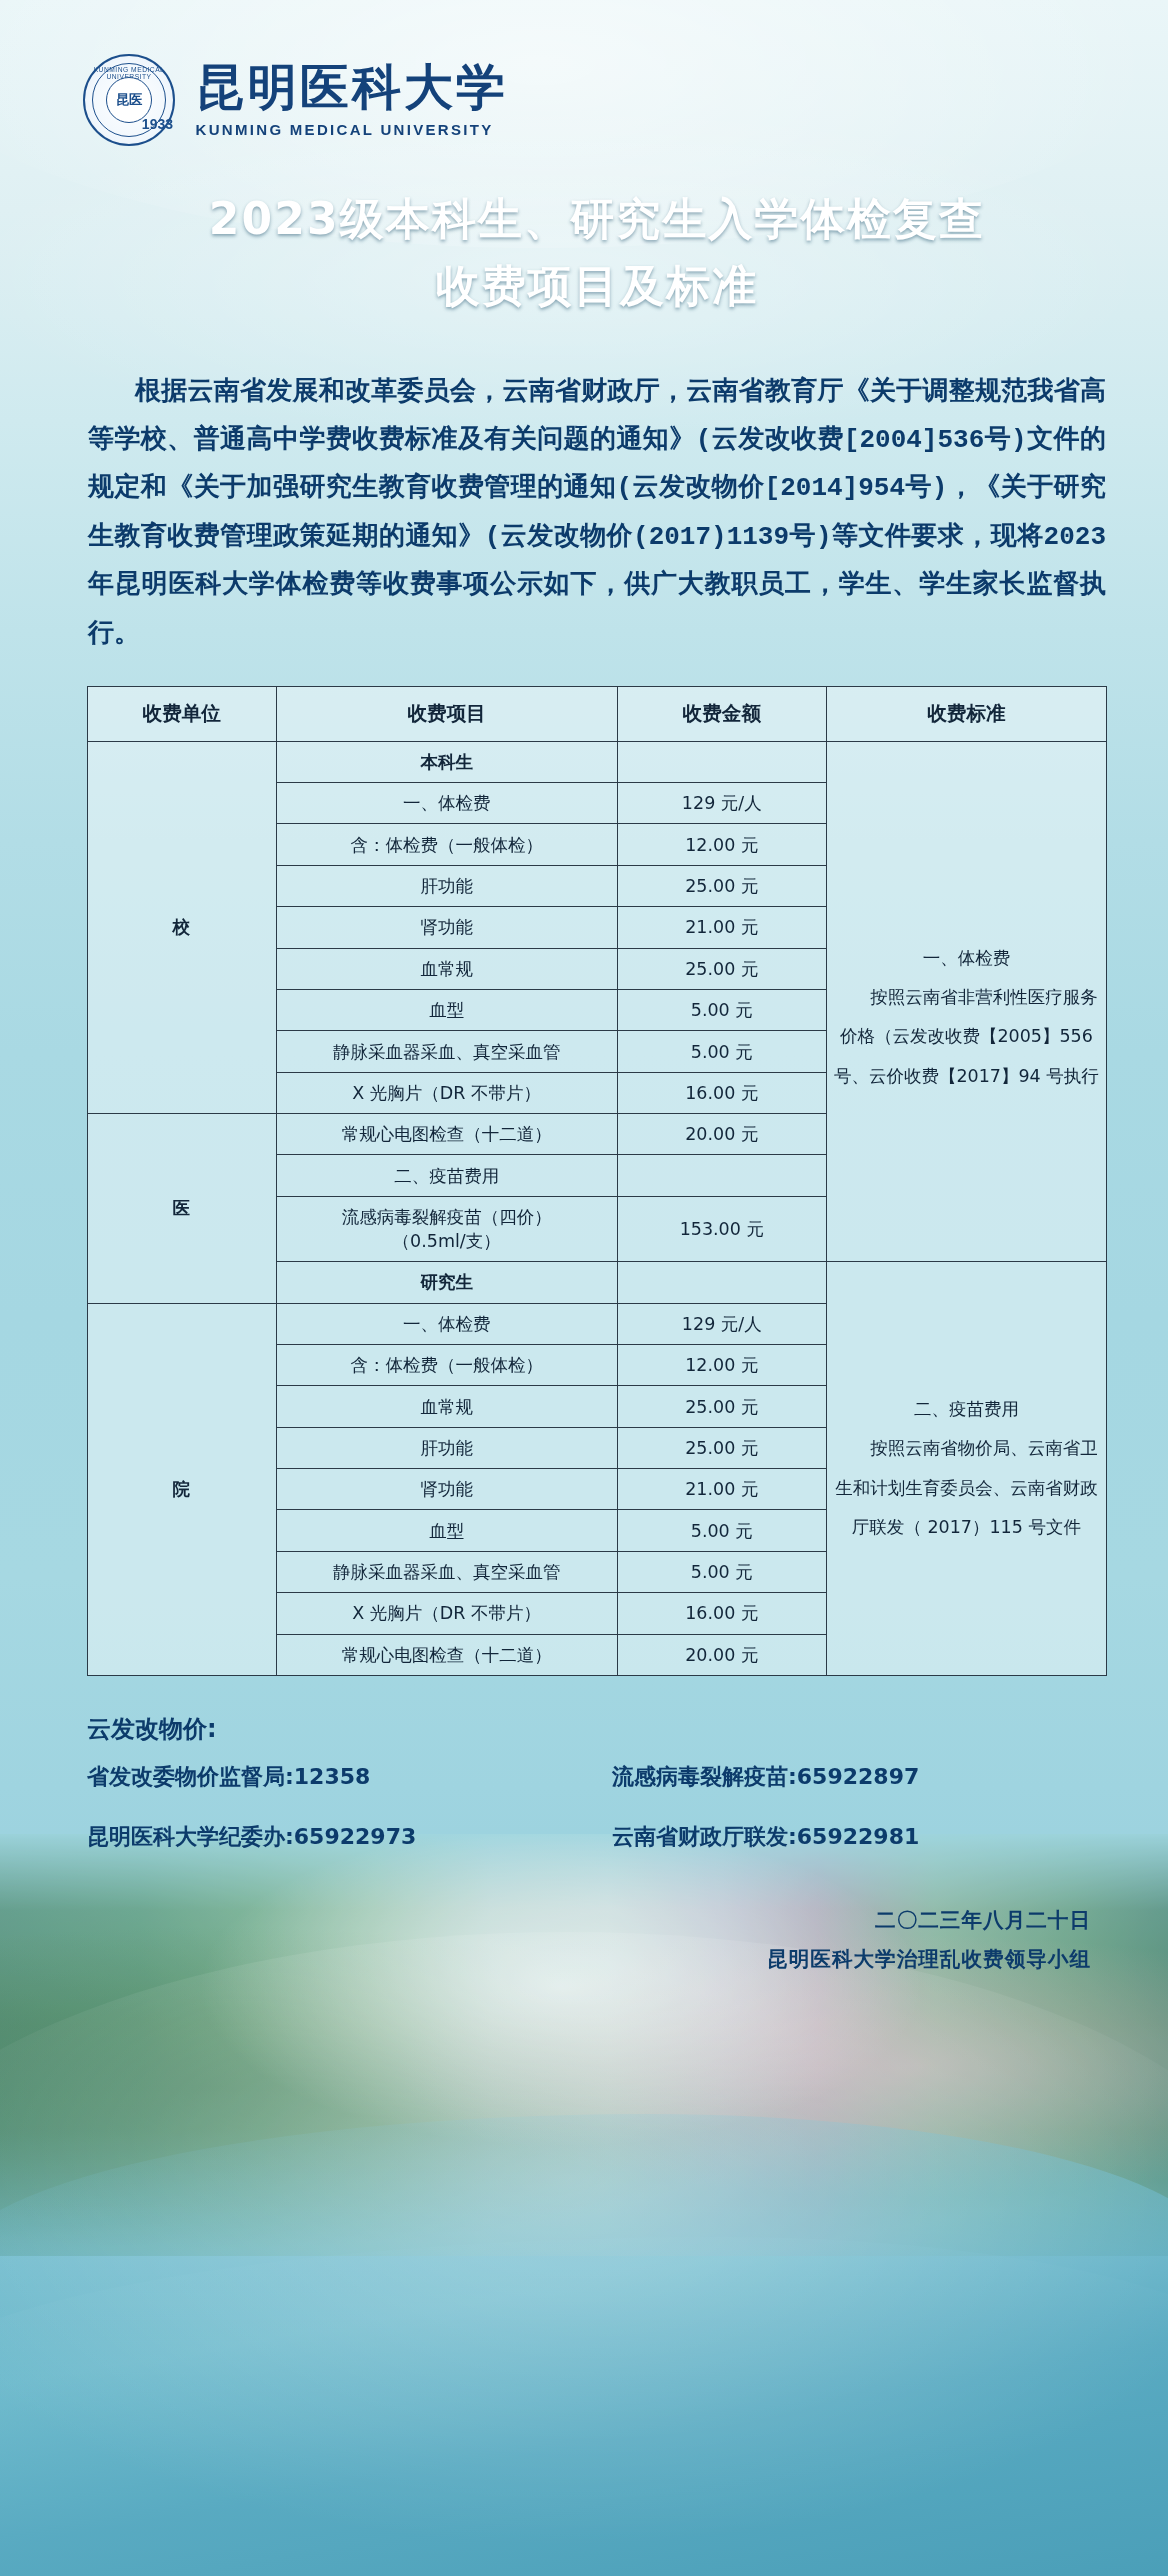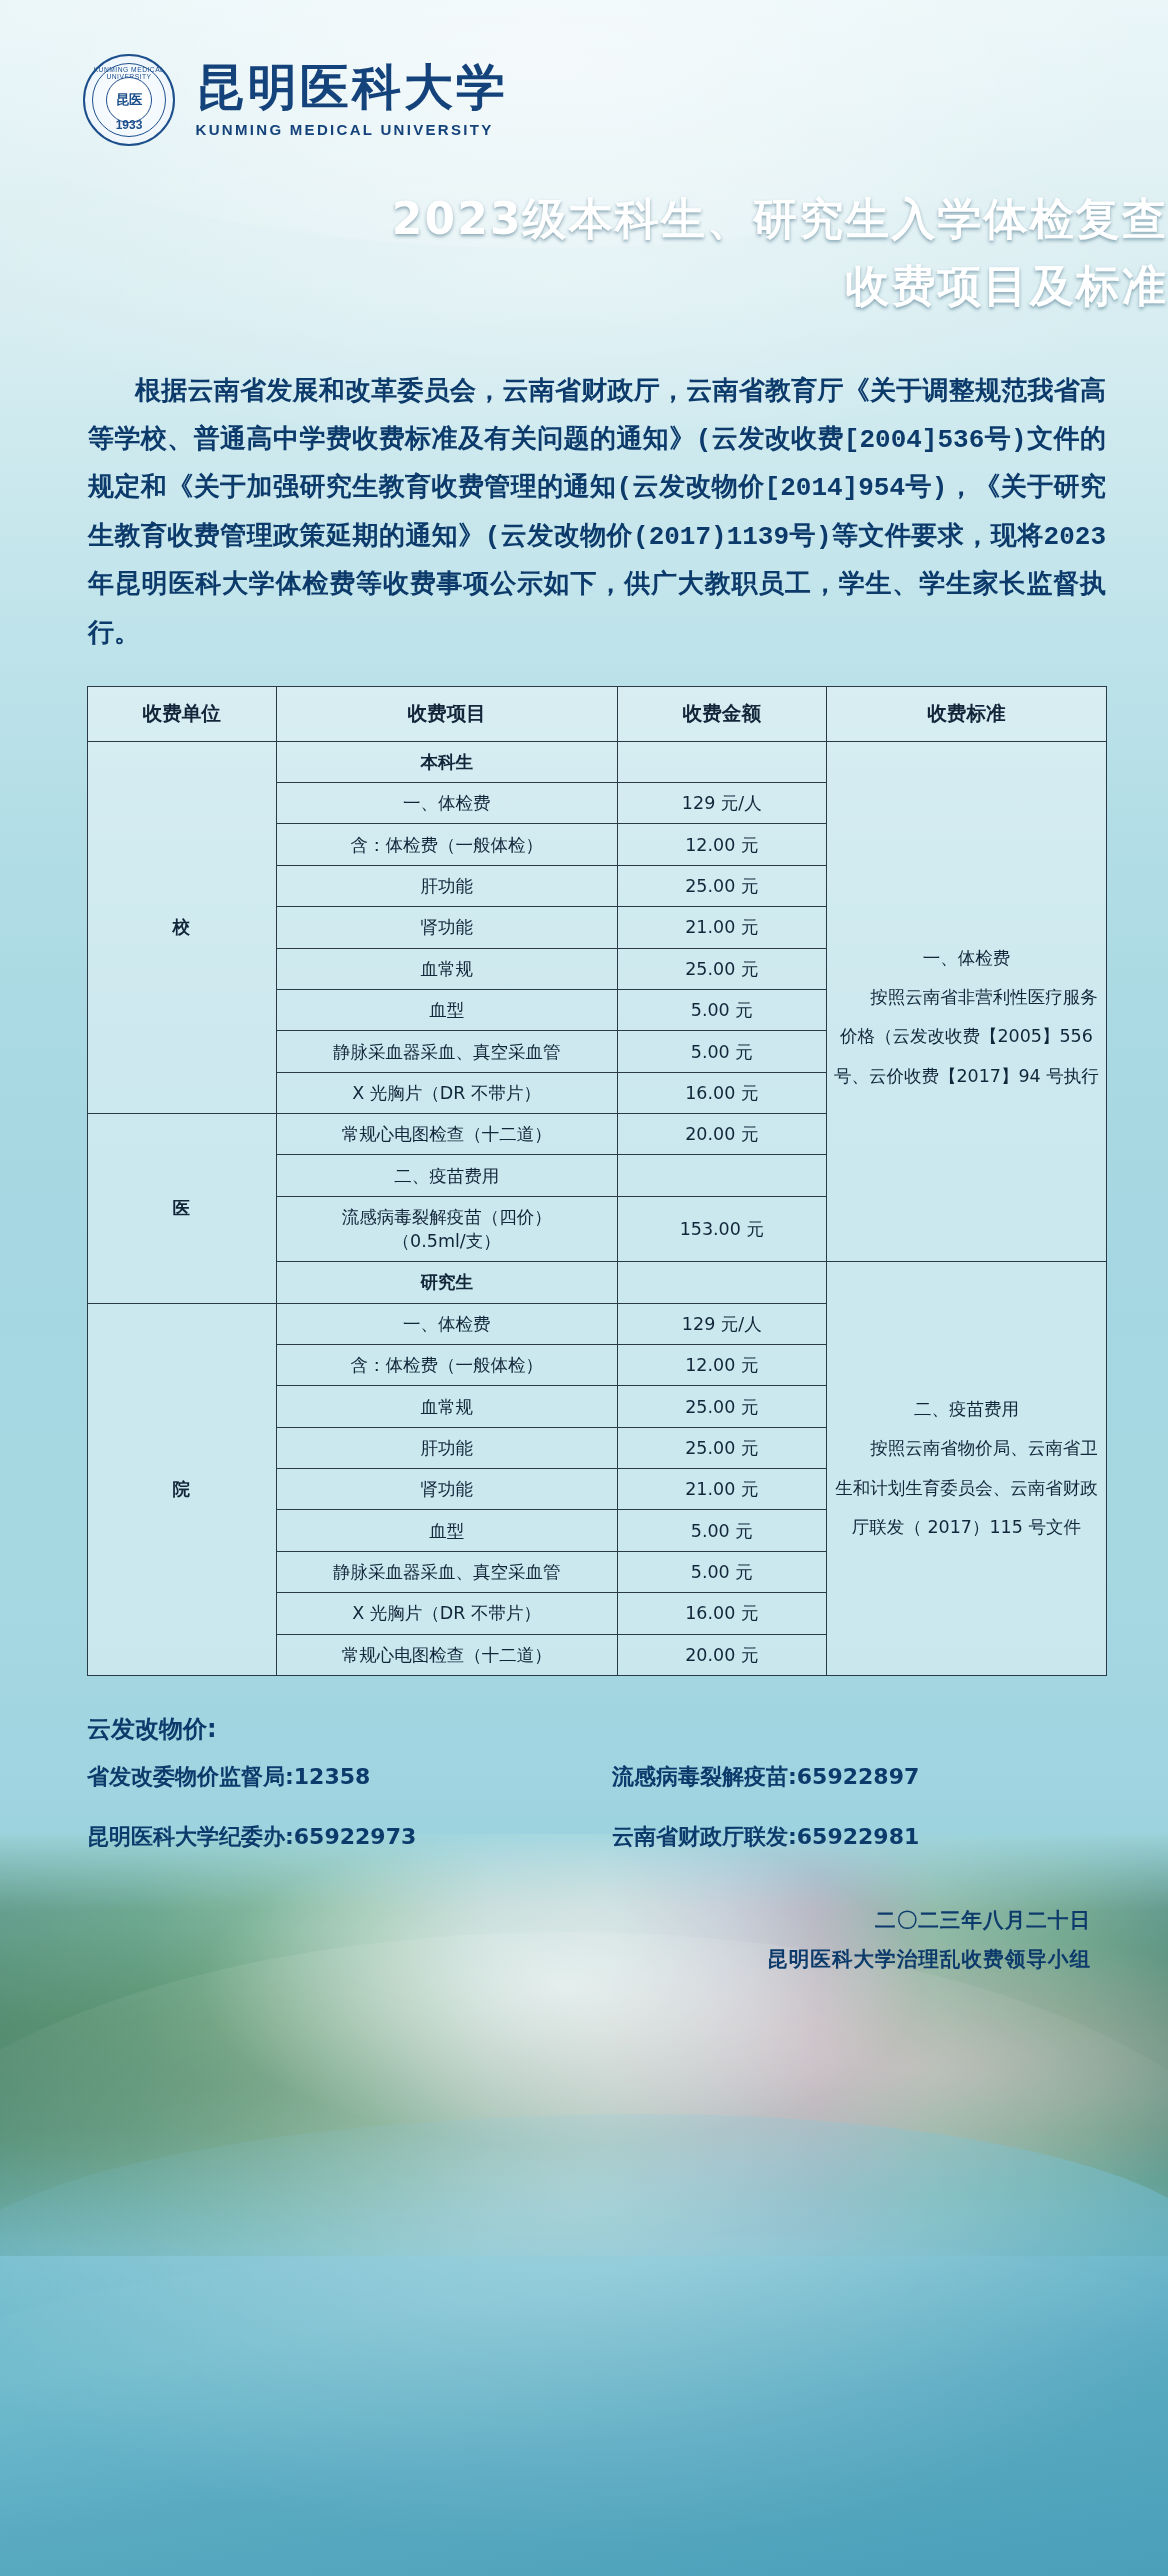--- a/index.html
+++ b/index.html
@@ -135,22 +135,22 @@
     position: absolute;
     left: 0; right: 0; top: 10.3px;
     text-align: center;
     font-size: 6.7px;
     color: #1c4f8c;
     letter-spacing: 0.5px;
   }
   .crest .crest-year {
     position: absolute;
     left: 0; right: 0; bottom: 12.4px;
-    text-align: center;
-    font-size: 12px;
+    text-align: right;
+    font-size: 14px;
     color: #1c4f8c;
     font-weight: bold;
   }
   .uni-names { margin-left: 20.6px; }
   .uni-cn {
     font-family: "DejaVu Sans", "Liberation Sans", sans-serif;
     font-size: 49px;
     font-weight: bold;
     color: #14427a;
     letter-spacing: 3.1px;
@@ -160,21 +160,21 @@
     margin-top: 8.2px;
     font-size: 15px;
     color: #14427a;
     letter-spacing: 2.3px;
     font-weight: 600;
   }
 
   
   .title-block {
     margin-top: 40px;
-    text-align: right;
+    text-align: center;
     color: #ffffff;
     font-weight: bold;
     font-size: 44px;
     line-height: 1.52;
     letter-spacing: 2.1px;
     text-shadow: 0 1.5px 3.6px rgba(20,70,100,0.45);
     font-family: "DejaVu Sans", "Liberation Sans", sans-serif;
   }
 
   

